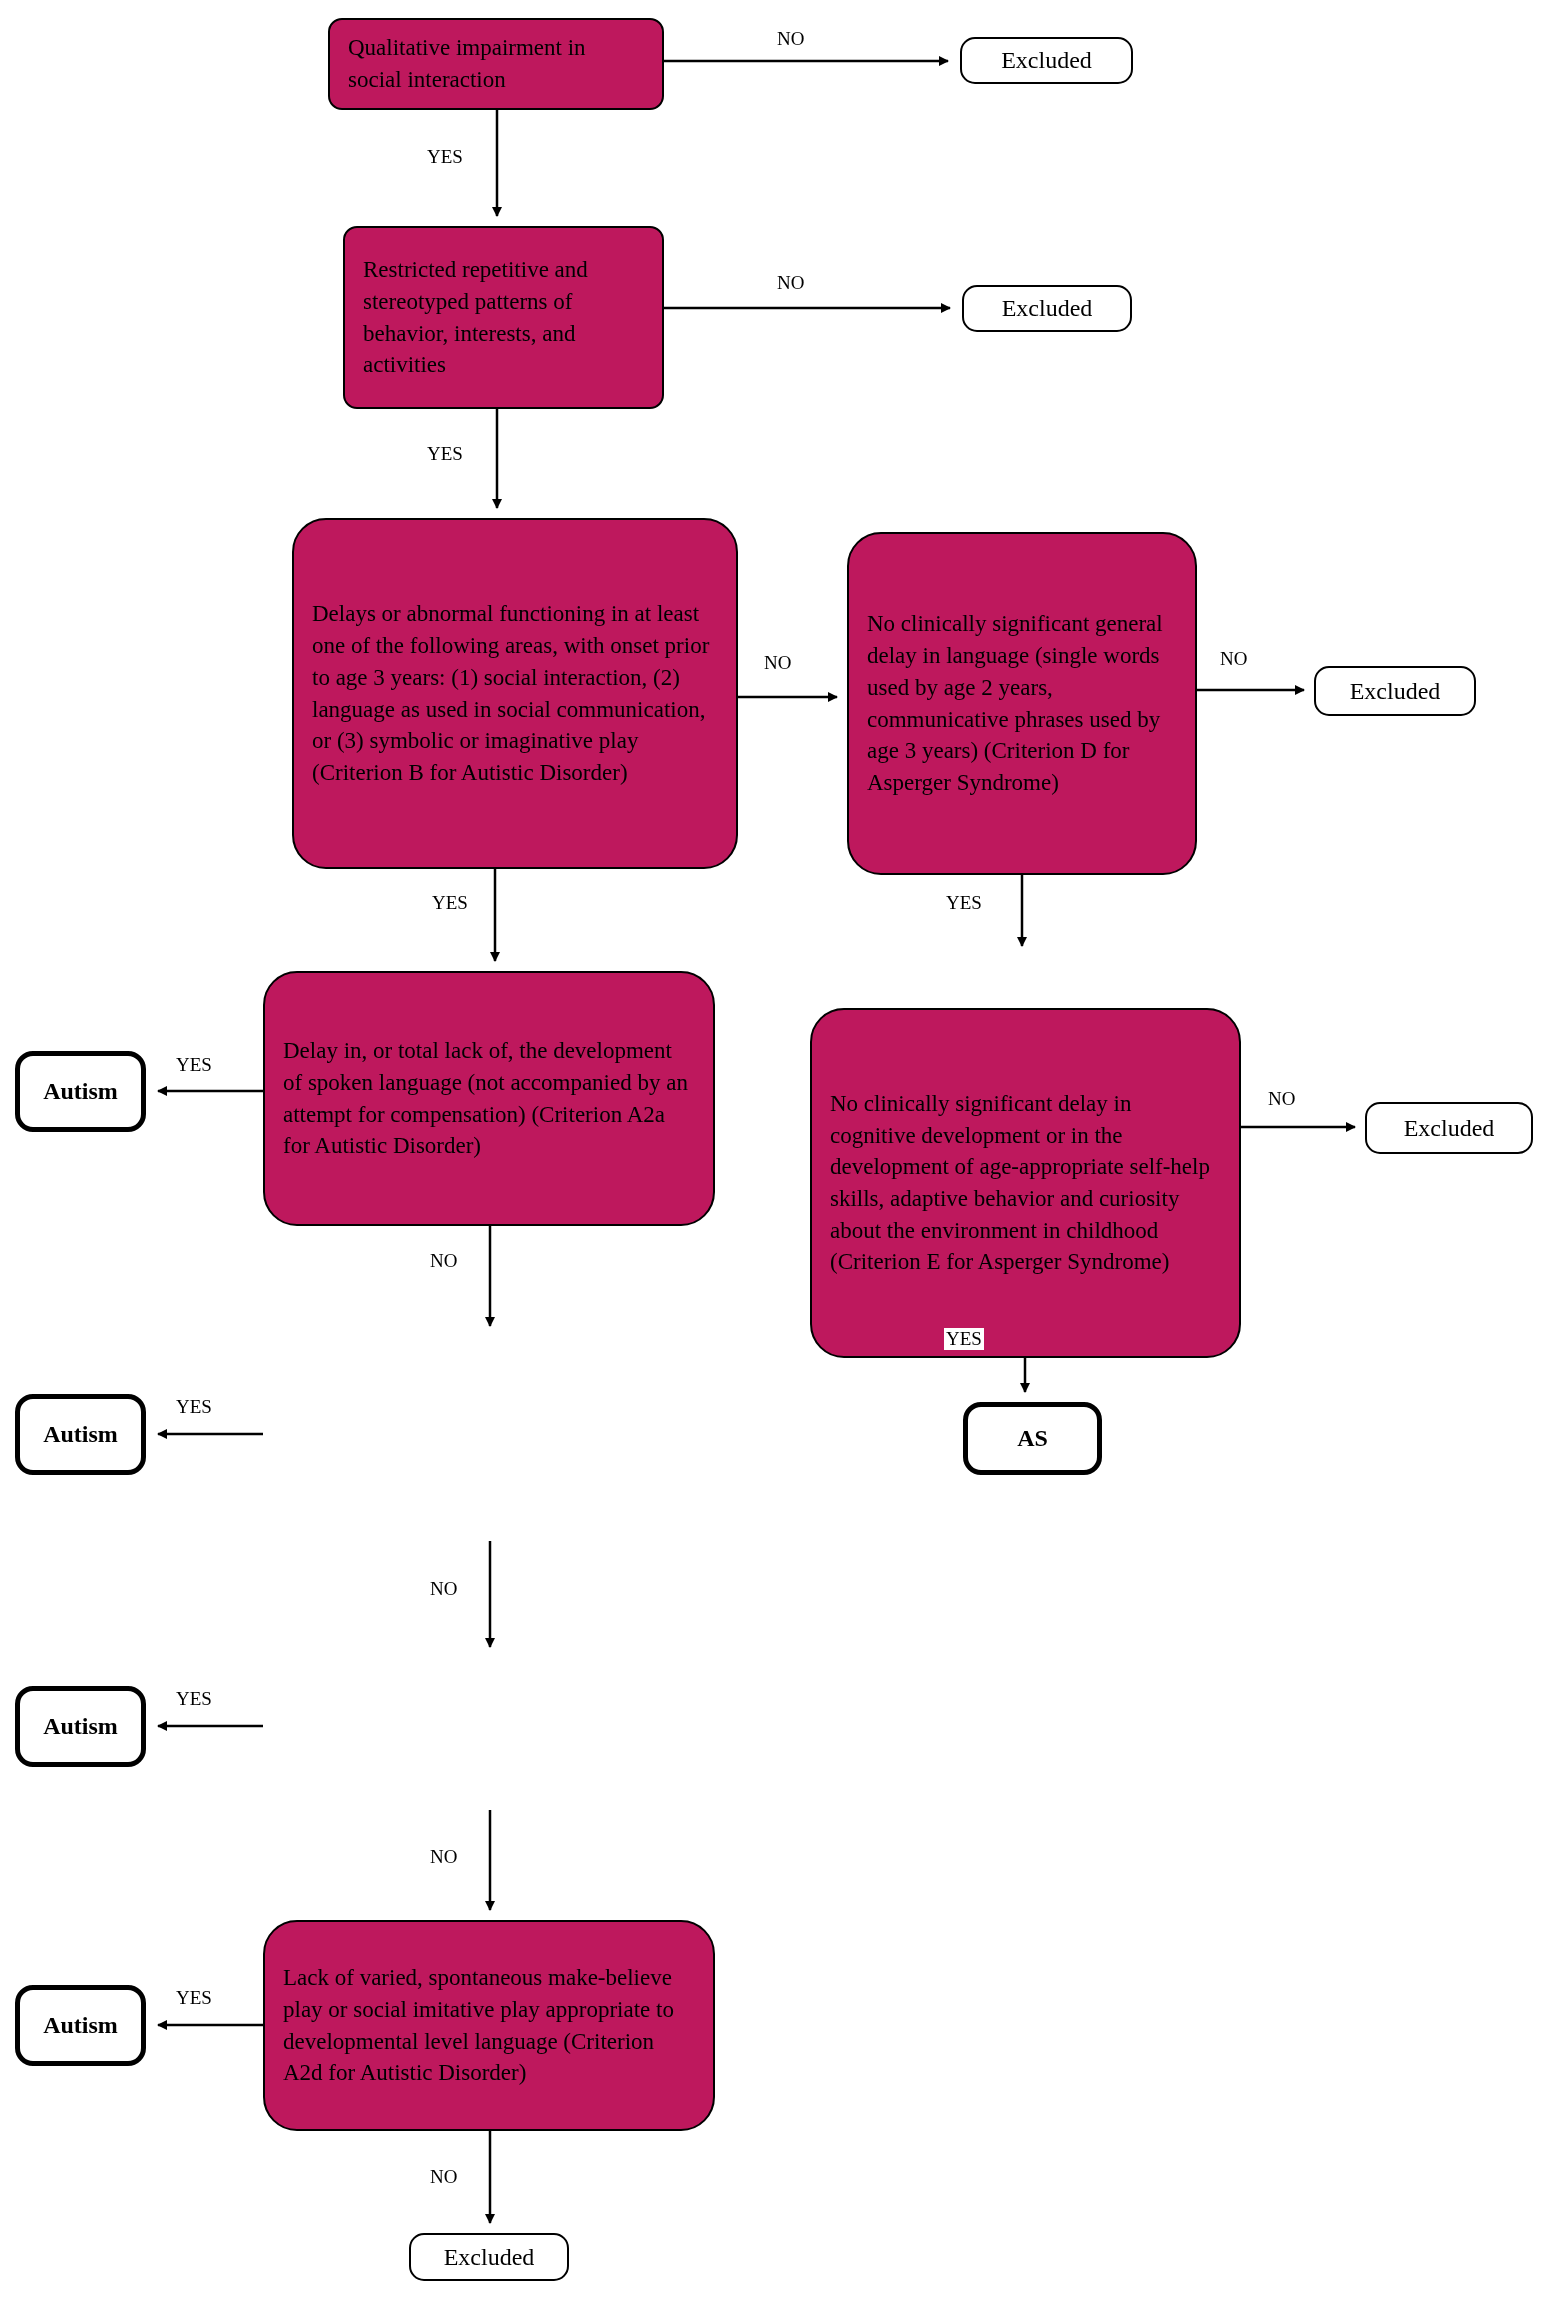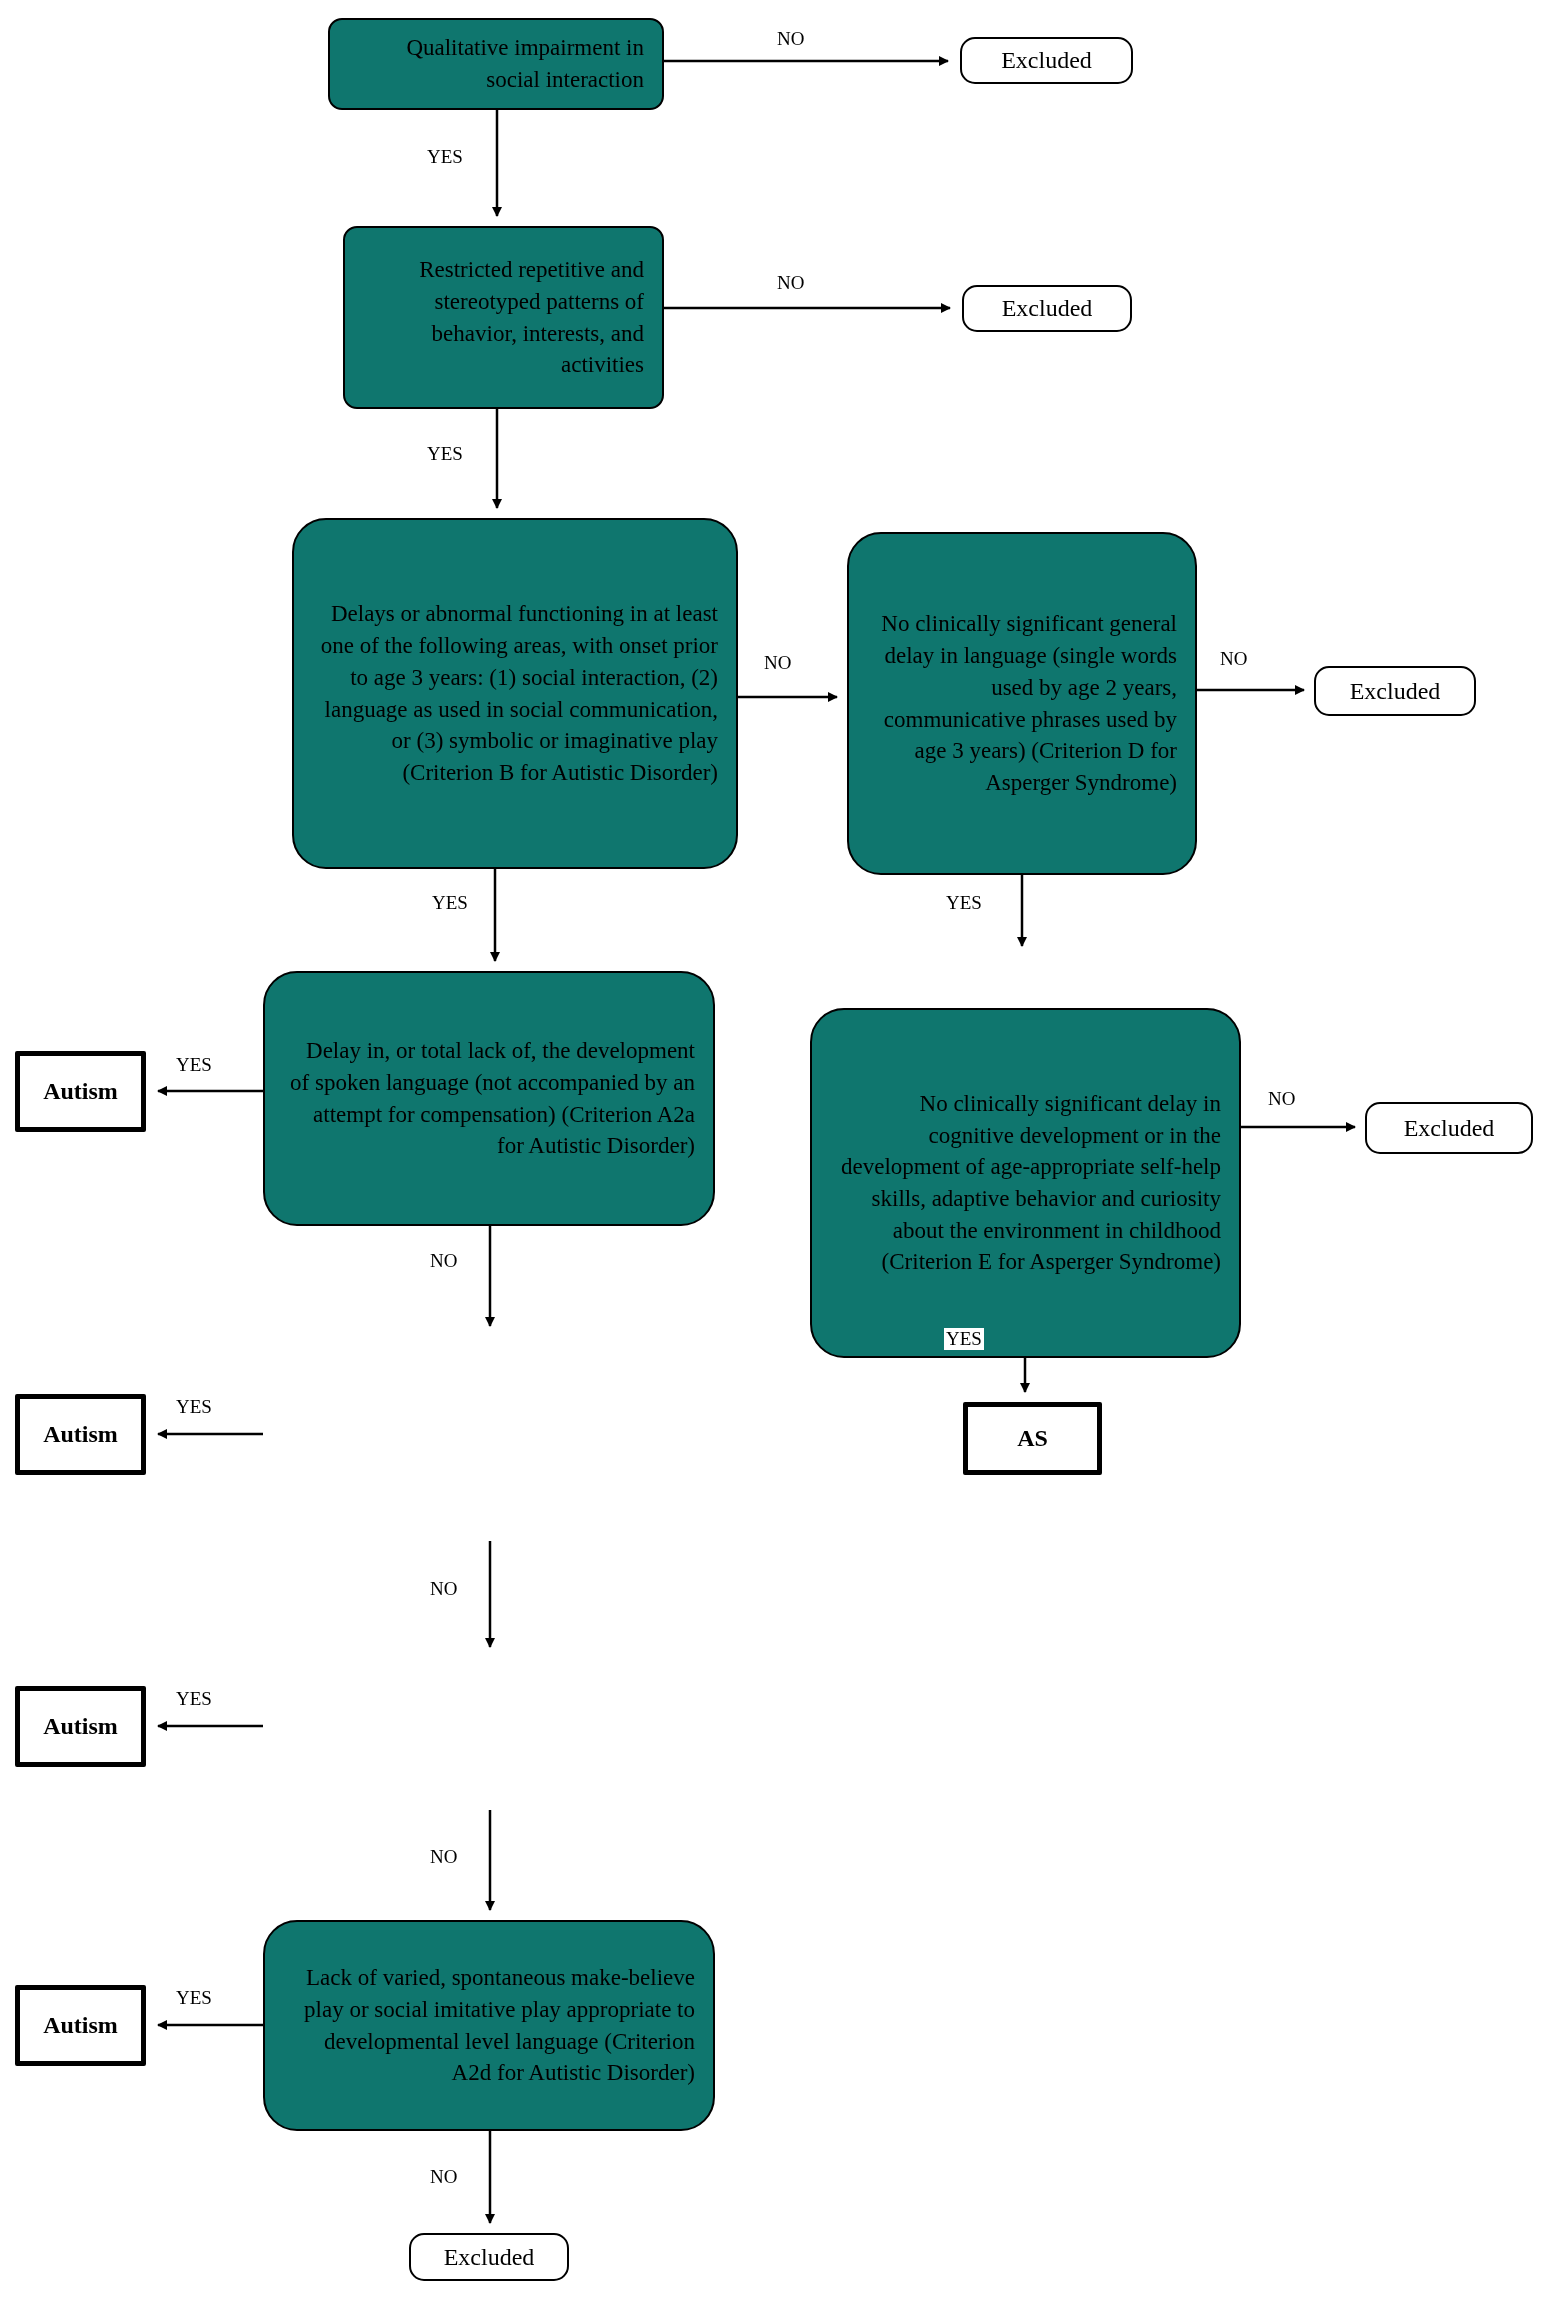--- a/index.html
+++ b/index.html
@@ -15,43 +15,43 @@
   }
   svg.arrow-layer {
     position: absolute;
     left: 0; top: 0;
     width: 1547px; height: 2300px;
   }
   svg.arrow-layer line { stroke: #000; stroke-width: 2.5; }
   .node {
     position: absolute;
     border: 2.5px solid #000;
-    background: #0f766e;
+    background: #be185d;
     border-radius: 14px;
     display: flex;
     align-items: center;
     padding: 12px 18px;
     font-size: 23px;
     line-height: 1.38;
-    text-align: right;
+    text-align: left;
   }
   .node.big { border-radius: 34px; }
   .terminal {
     position: absolute;
     border: 2.5px solid #000;
     background: #fff;
     border-radius: 15px;
     display: flex;
     align-items: center;
     justify-content: center;
     font-size: 24px;
   }
   .terminal.bold {
     border-width: 5px;
-    border-radius: 2px;
+    border-radius: 18px;
     font-weight: bold;
   }
   .edge-label {
     position: absolute;
     font-size: 19px;
     background: #fff;
     padding: 0 2px;
   }
 </style>
 </head>

